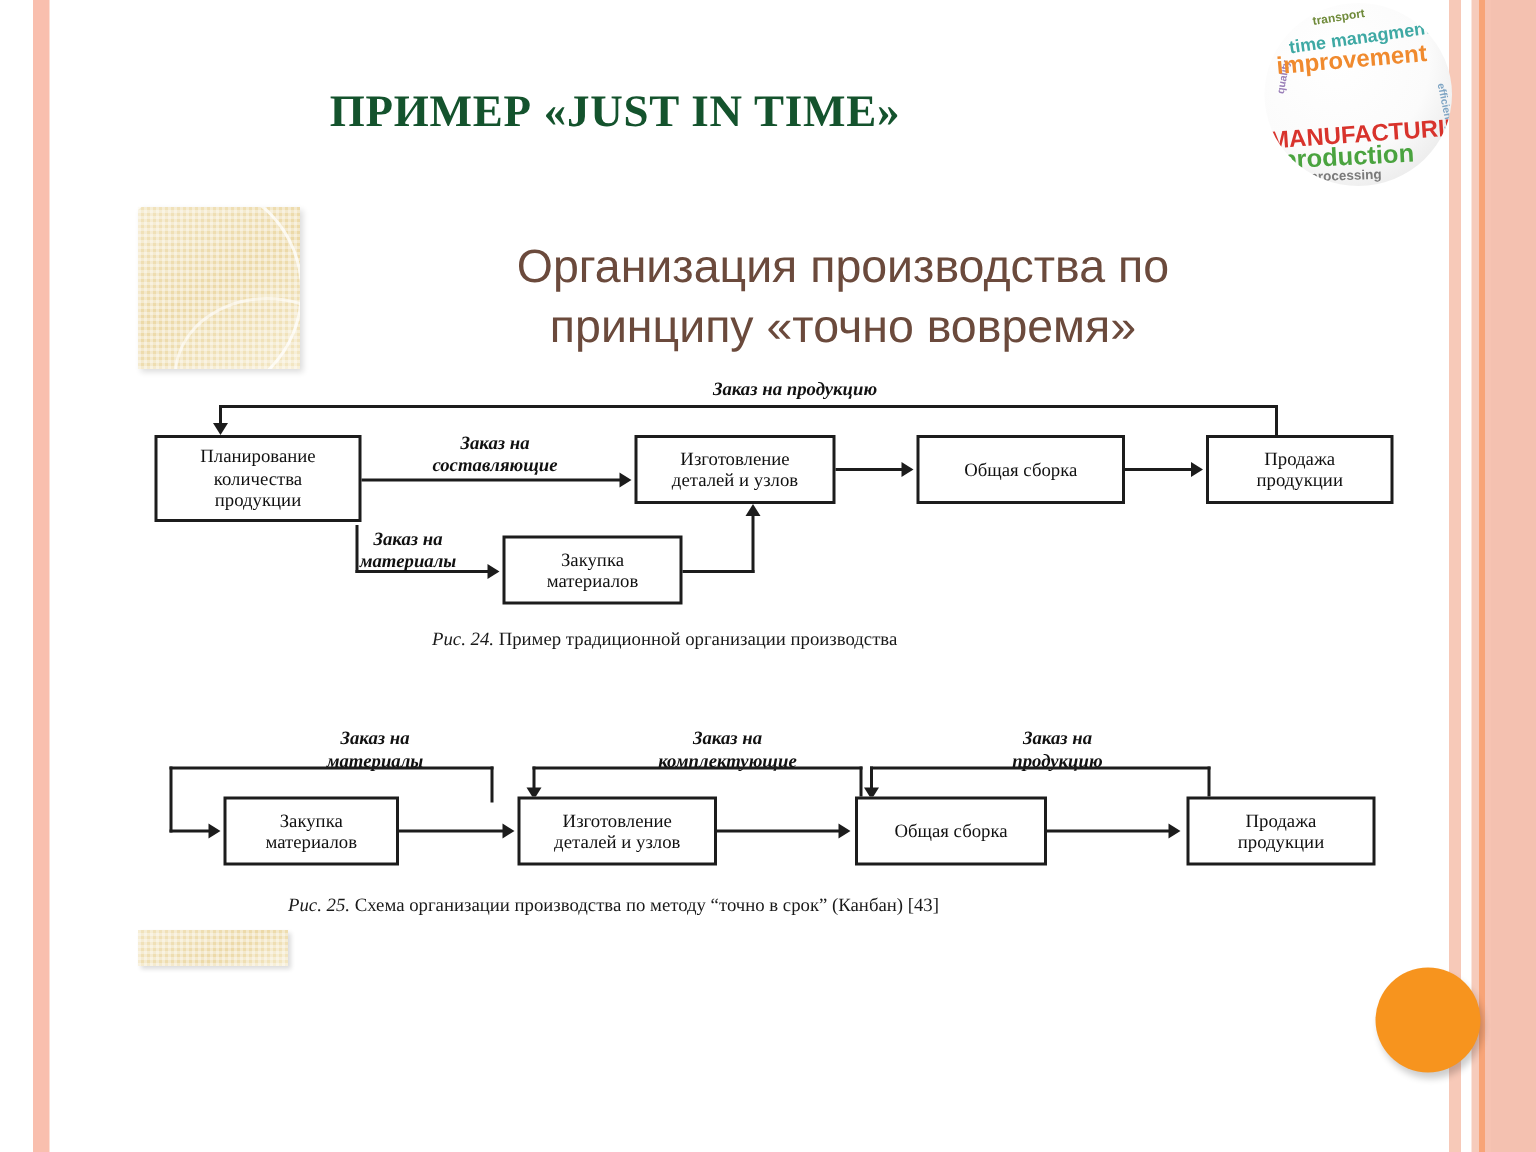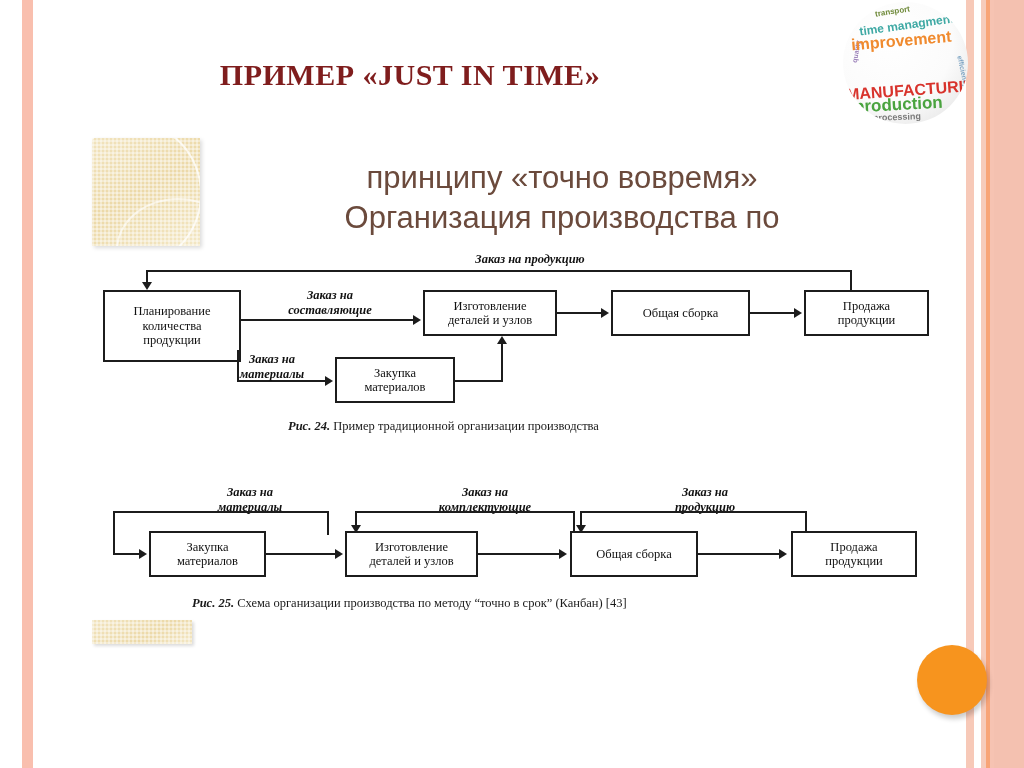--- a/index.html
+++ b/index.html
@@ -21,21 +21,21 @@
   #stripe-r5 { left:994px; width:30px; background:#f4c1b0; }
 
   
   #slide-title {
     position:absolute; left:60px; top:58px; width:700px;
     text-align:center;
     font-family:"Liberation Serif", serif;
     font-weight:bold;
     font-size:30px;
     letter-spacing:0.5px;
-    color:#7f1d1d;
+    color:#14532d;
     text-transform:uppercase;
     font-variant:small-caps;
   }
 
   
   #lean-logo {
     position:absolute; left:843px; top:2px; width:125px; height:122px;
     border-radius:50%;
     background:radial-gradient(circle at 38% 32%, #ffffff 0%, #fbfbfb 55%, #ededed 78%, #dcdcdc 100%);
     overflow:hidden;
@@ -126,21 +126,21 @@
   .arrowhead { position:absolute; width:0; height:0; }
   .ar-right { border-top:5px solid transparent; border-bottom:5px solid transparent; border-left:8px solid #1c1c1c; }
   .ar-up    { border-left:5px solid transparent; border-right:5px solid transparent; border-bottom:8px solid #1c1c1c; }
   .ar-down  { border-left:5px solid transparent; border-right:5px solid transparent; border-top:8px solid #1c1c1c; }
 
   .caption {
     position:absolute;
     font-family:"Liberation Serif", serif;
     font-size:12.5px; color:#1a1a1a; white-space:nowrap;
   }
-  .caption b { font-style:italic; font-weight:bold;text-align:right; }
+  .caption b { font-style:italic; font-weight:normal;text-align:right; }
 </style>
 </head>
 <body>
 
 <div class="stripe" id="stripe-left-pink"></div>
 <div class="stripe" id="stripe-r1"></div>
 <div class="stripe" id="stripe-r2"></div>
 <div class="stripe" id="stripe-r3"></div>
 <div class="stripe" id="stripe-r4"></div>
 <div class="stripe" id="stripe-r5"></div>
@@ -156,34 +156,34 @@
   <span class="lw-manuf">MANUFACTURING</span>
   <span class="lw-production">production</span>
   <span class="lw-processing">processing</span>
 </div>
 
 <div id="beige-block-top"></div>
 <div id="beige-block-bottom"></div>
 <div id="orange-circle"></div>
 
 <div id="main-heading">
+  <div>Организация производства по</div>
   <div>принципу «точно вовремя»</div>
-  <div>Организация производства по</div>
 </div>
 
 <div class="diagram" id="diagram-1" style="left:95px; top:252px; width:880px; height:150px;">
 
   <div class="edge-label" style="left: 335px; top: 0px; width: 200px; white-space: pre-line;">Заказ на продукцию</div>
 
   <div class="ln v" style="left:755px; top:18px; height:30px;"></div>
   <div class="ln h" style="left:51px;  top:18px; width:706px;"></div>
   <div class="ln v" style="left:51px;  top:18px; height:16px;"></div>
   <div class="arrowhead ar-down" style="left:47px; top:30px;"></div>
 
-  <div class="dbox" style="left: 8px; top: 38px; width: 138px; height: 72px; white-space: pre-line;">Планирование
+  <div class="dbox" style="left: 8px; top: 38px; width: 138px; height: 58px; white-space: pre-line;">Планирование
 количества
 продукции</div>
 
   <div class="ln h" style="left:146px; top:67px; width:175px;"></div>
   <div class="arrowhead ar-right" style="left:318px; top:63px;"></div>
   <div class="edge-label" style="left: 160px; top: 36px; width: 150px; white-space: pre-line;">Заказ на
 составляющие</div>
 
   <div class="dbox" style="left: 328px; top: 38px; width: 134px; height: 46px; white-space: pre-line;">Изготовление
 деталей и узлов</div>

